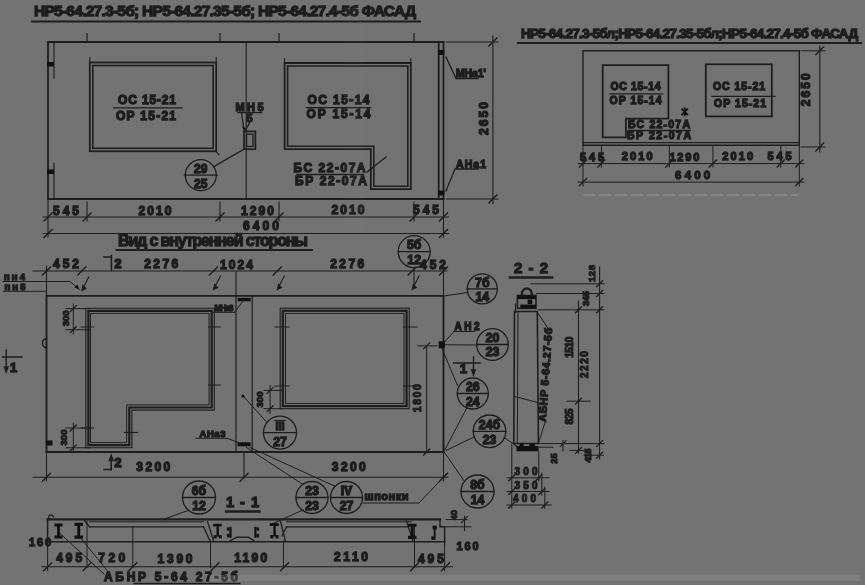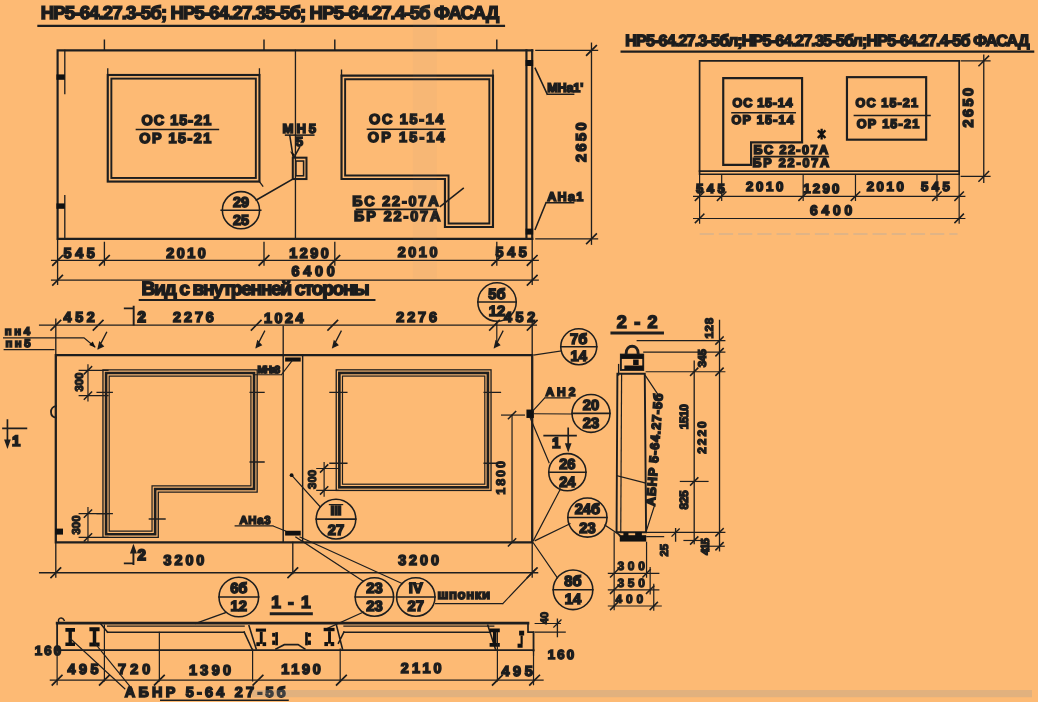--- a/index.html
+++ b/index.html
@@ -1,16 +1,16 @@
 <!DOCTYPE html>
 <html><head>
 <meta charset="utf-8">
 <style>
   html,body{margin:0;padding:0;background:#fff;}
-  #sheet{width:865px;height:585px;position:relative;background:#fdba74;overflow:hidden;}
+  #sheet{width:865px;height:585px;position:relative;background:#737373;overflow:hidden;}
   svg{position:absolute;left:0;top:0;}
   text{font-family:"Liberation Sans",sans-serif;fill:#1b1b1b;font-weight:bold;}
 </style>
 </head>
 <body>
 <div id="sheet">
 <svg width="865" height="585" viewBox="0 0 865 585">
 <g stroke="#1e1e1e" fill="none" stroke-width="1.3" stroke-linecap="square">
 
 <g>

